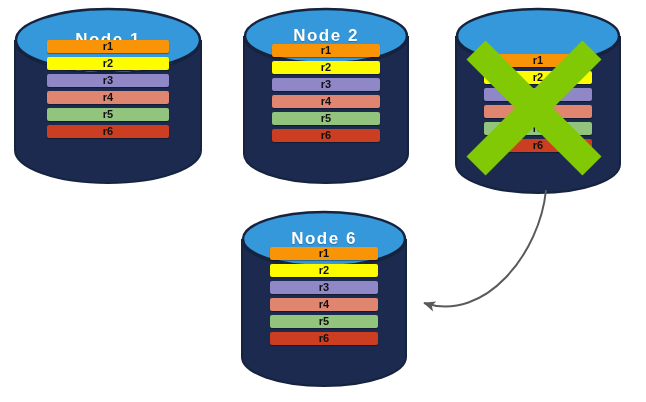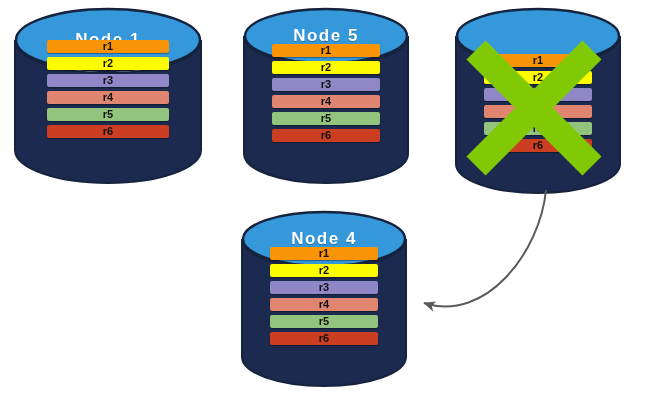--- a/index.html
+++ b/index.html
@@ -109,21 +109,21 @@
           <div class="row" style="background: rgb(204, 62, 34);">
             <div class="row-label" style="color: rgb(17, 17, 17);">r6</div>
           </div>
         </div>
       </div>
       <div class="node" style="left: 243px; top: 7px; width: 166px; height: 176px;">
         <svg class="node-svg" width="166" height="176" viewBox="0 0 166 176">
           <path d="M 1,29 L 1,147 A 82,29 0 0 0 165,147 L 165,29 A 82,29 0 0 1 1,29 Z" fill="#1b2a4e" stroke="#16233f" stroke-width="2"></path>
           <ellipse cx="83" cy="29" rx="81" ry="27" fill="#3498db" stroke="#16233f" stroke-width="2.5"></ellipse>
         </svg>
-        <div class="node-title" style="top: 19px; color: rgb(255, 255, 255);">Node  5</div>
+        <div class="node-title" style="top: 19px; color: rgb(255, 255, 255);">Node  2</div>
         <div class="rows" style="left: 29px; width: 108px; top: 37px;">
           <div class="row" style="background: rgb(248, 148, 6);">
             <div class="row-label" style="color: rgb(17, 17, 17);">r1</div>
           </div>
           <div class="row" style="background: rgb(253, 253, 0);">
             <div class="row-label" style="color: rgb(17, 17, 17);">r2</div>
           </div>
           <div class="row" style="background: rgb(143, 135, 198);">
             <div class="row-label" style="color: rgb(17, 17, 17);">r3</div>
           </div>
@@ -162,21 +162,21 @@
           <div class="row" style="background: rgb(204, 62, 34);">
             <div class="row-label" style="color: rgb(17, 17, 17);">r6</div>
           </div>
         </div>
       </div>
       <div class="node" style="left: 241px; top: 210px; width: 166px; height: 176px;">
         <svg class="node-svg" width="166" height="176" viewBox="0 0 166 176">
           <path d="M 1,29 L 1,147 A 82,29 0 0 0 165,147 L 165,29 A 82,29 0 0 1 1,29 Z" fill="#1b2a4e" stroke="#16233f" stroke-width="2"></path>
           <ellipse cx="83" cy="29" rx="81" ry="27" fill="#3498db" stroke="#16233f" stroke-width="2.5"></ellipse>
         </svg>
-        <div class="node-title" style="top: 19px; color: rgb(255, 255, 255);">Node  4</div>
+        <div class="node-title" style="top: 19px; color: rgb(255, 255, 255);">Node  6</div>
         <div class="rows" style="left: 29px; width: 108px; top: 37px;">
           <div class="row" style="background: rgb(248, 148, 6);">
             <div class="row-label" style="color: rgb(17, 17, 17);">r1</div>
           </div>
           <div class="row" style="background: rgb(253, 253, 0);">
             <div class="row-label" style="color: rgb(17, 17, 17);">r2</div>
           </div>
           <div class="row" style="background: rgb(143, 135, 198);">
             <div class="row-label" style="color: rgb(17, 17, 17);">r3</div>
           </div>

